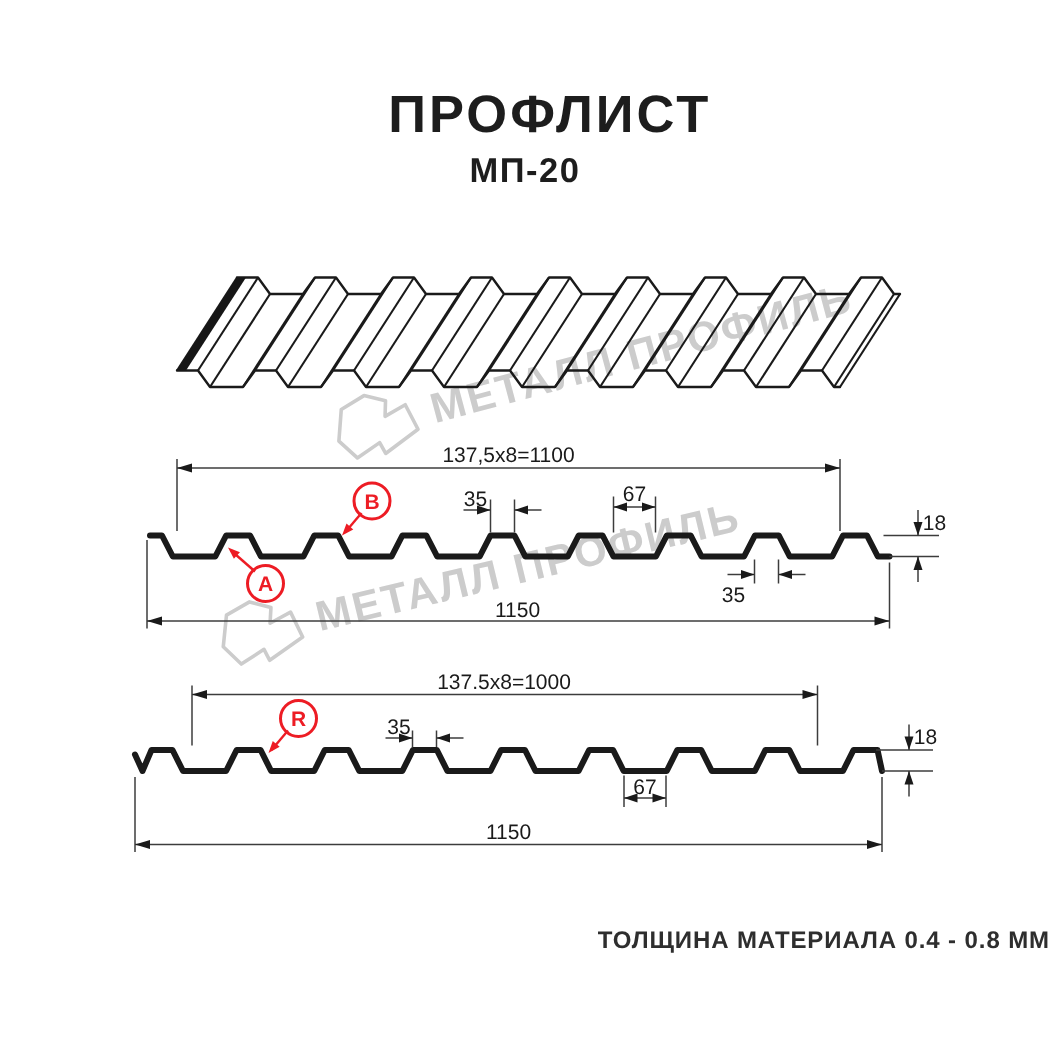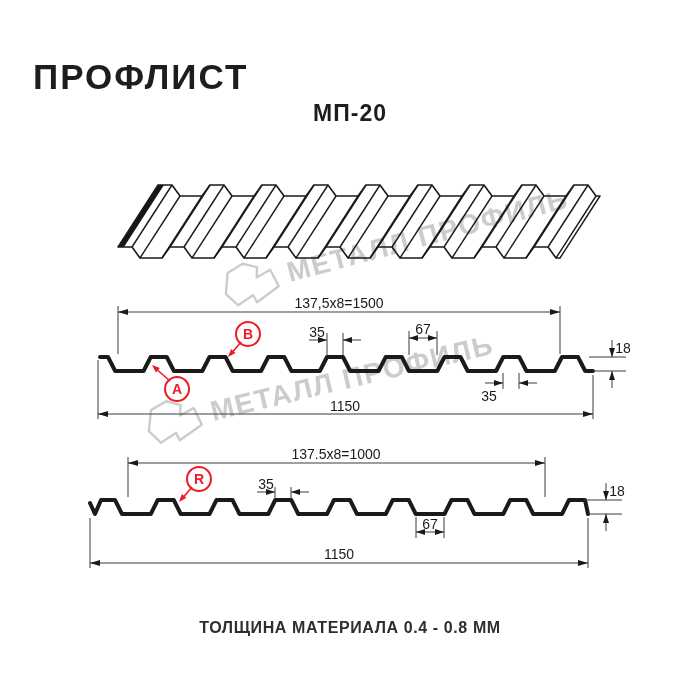--- a/index.html
+++ b/index.html
@@ -1,23 +1,23 @@
 <!DOCTYPE html>
 <html><head>
 <meta charset="utf-8">
 <style>
   html,body{margin:0;padding:0;background:#ffffff;}
   #page{position:relative;width:700px;height:700px;background:#ffffff;overflow:hidden;
         font-family:"Liberation Sans",sans-serif;}
   .abs{position:absolute;}
-  #title{left:0;right:0;top:57px;text-align:left;font-size:35px;font-weight:bold;
+  #title{left:0;right:0;top:57px;text-align:center;font-size:35px;font-weight:bold;
          letter-spacing:2px;color:#1d1d1d;padding-left:33px;}
   #subtitle{left:0;right:0;top:100px;text-align:center;font-size:23px;font-weight:bold;
             letter-spacing:1px;color:#1d1d1d;}
-  #footer{left:0;right:0;top:619px;text-align:center;font-size:16px;font-weight:bold;
+  #footer{left:0;right:0;top:619px;text-align:right;font-size:16px;font-weight:bold;
           letter-spacing:0.6px;color:#2e2e2e;}
   .dim{position:absolute;font-size:14px;color:#1a1a1a;white-space:nowrap;
        transform:translate(-50%,-50%);}
   .marker{position:absolute;width:22px;height:22px;border:2px solid #ed1c24;border-radius:50%;
           color:#ed1c24;font-size:14px;font-weight:bold;display:flex;align-items:center;
           justify-content:center;transform:translate(-50%,-50%);background:transparent;}
   .wm{position:absolute;display:flex;align-items:center;gap:10px;color:#cccccc;
       font-weight:bold;font-size:28px;letter-spacing:1.5px;white-space:nowrap;
       transform-origin:left center;z-index:1;}
   #wm1{left:222px;top:268px;transform:rotate(-15deg);}
@@ -155,21 +155,21 @@
         <polygon points="90,563 100,560 100,566" fill="#1a1a1a"></polygon>
         <polygon points="588,563 578,566 578,560" fill="#1a1a1a"></polygon>
         <line x1="192" y1="487" x2="181" y2="500" stroke="#ed1c24" stroke-width="1.6"></line>
         <polygon points="179,502 181.84416754813537,493.94328162598856 186.44043420684926,497.8000072841078" fill="#ed1c24"></polygon>
       </g>
     </svg>
 
   <div id="title" class="abs txt">ПРОФЛИСТ</div>
   <div id="subtitle" class="abs txt">МП-20</div>
 
-  <div class="dim txt" style="left:339px;top:303px">137,5x8=1500</div>
+  <div class="dim txt" style="left:339px;top:303px">137,5x8=1100</div>
   <div class="dim txt" style="left:317px;top:332px">35</div>
   <div class="dim txt" style="left:423px;top:329px">67</div>
   <div class="dim txt" style="left:623px;top:348px">18</div>
   <div class="dim txt" style="left:489px;top:396px">35</div>
   <div class="dim txt" style="left:345px;top:406px">1150</div>
   <div class="marker txt" style="left:177px;top:389px">A</div>
   <div class="marker txt" style="left:248px;top:334px">B</div>
 
   <div class="dim txt" style="left:336px;top:454px">137.5x8=1000</div>
   <div class="dim txt" style="left:266px;top:484px">35</div>

